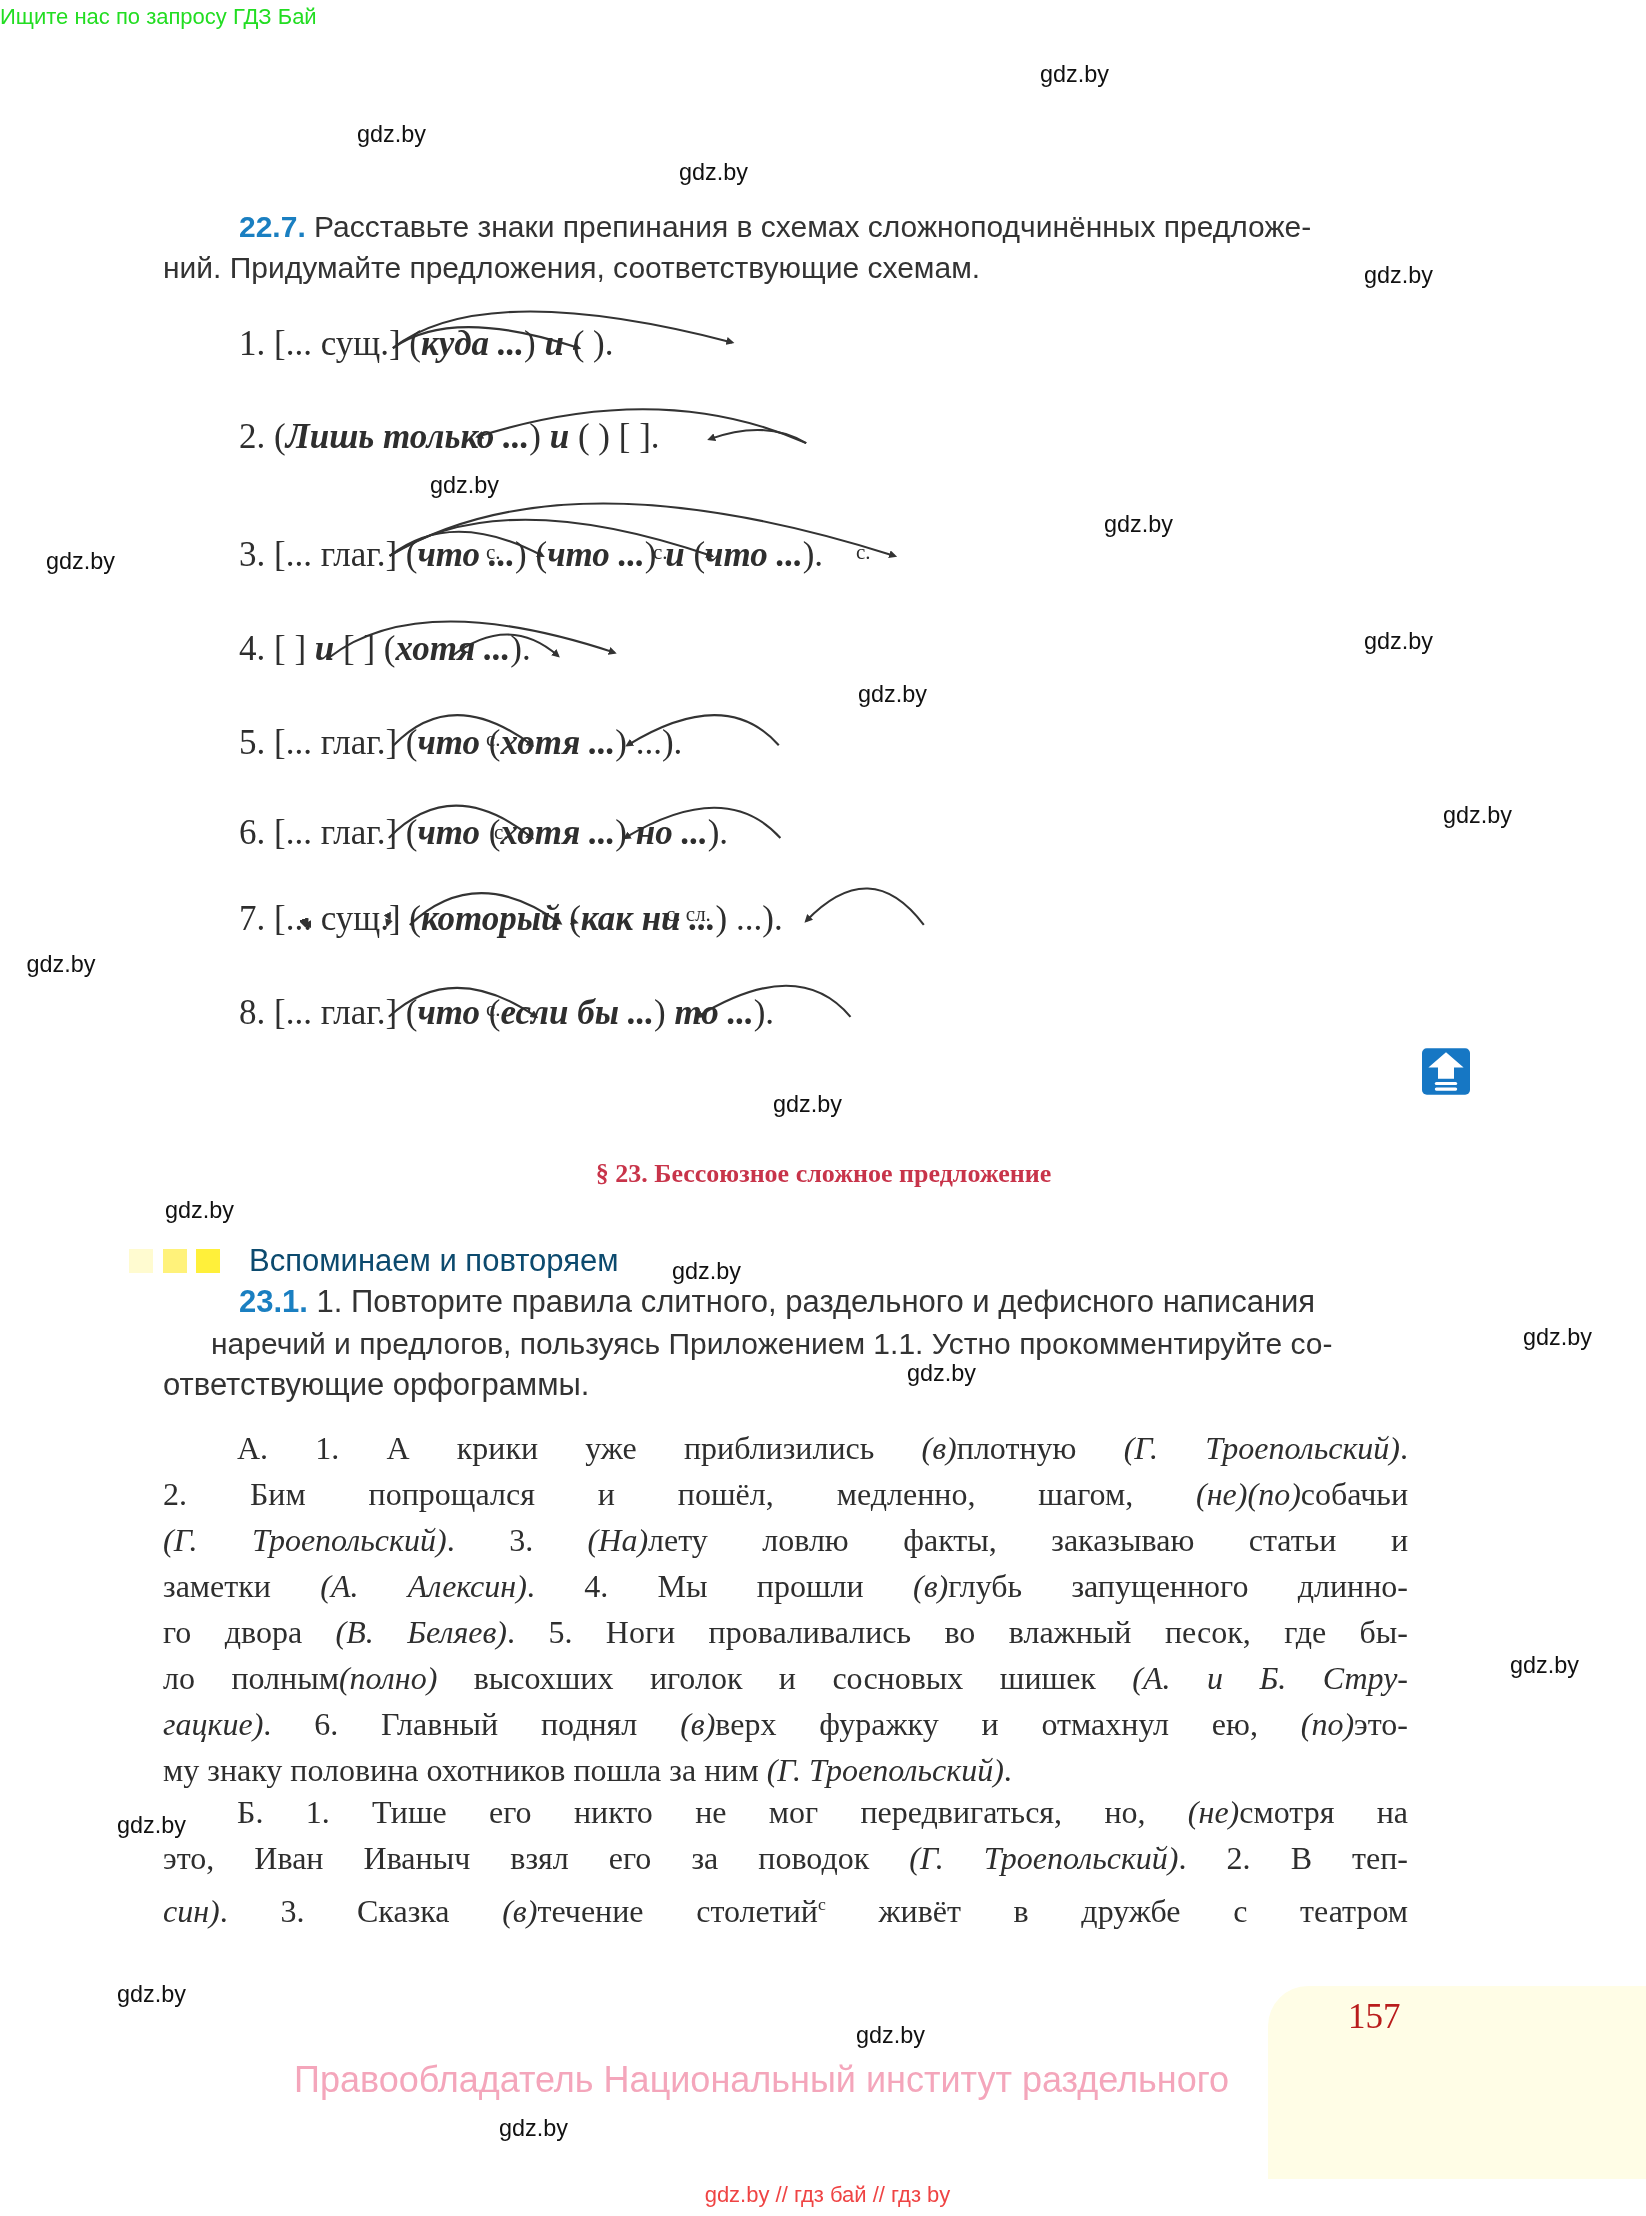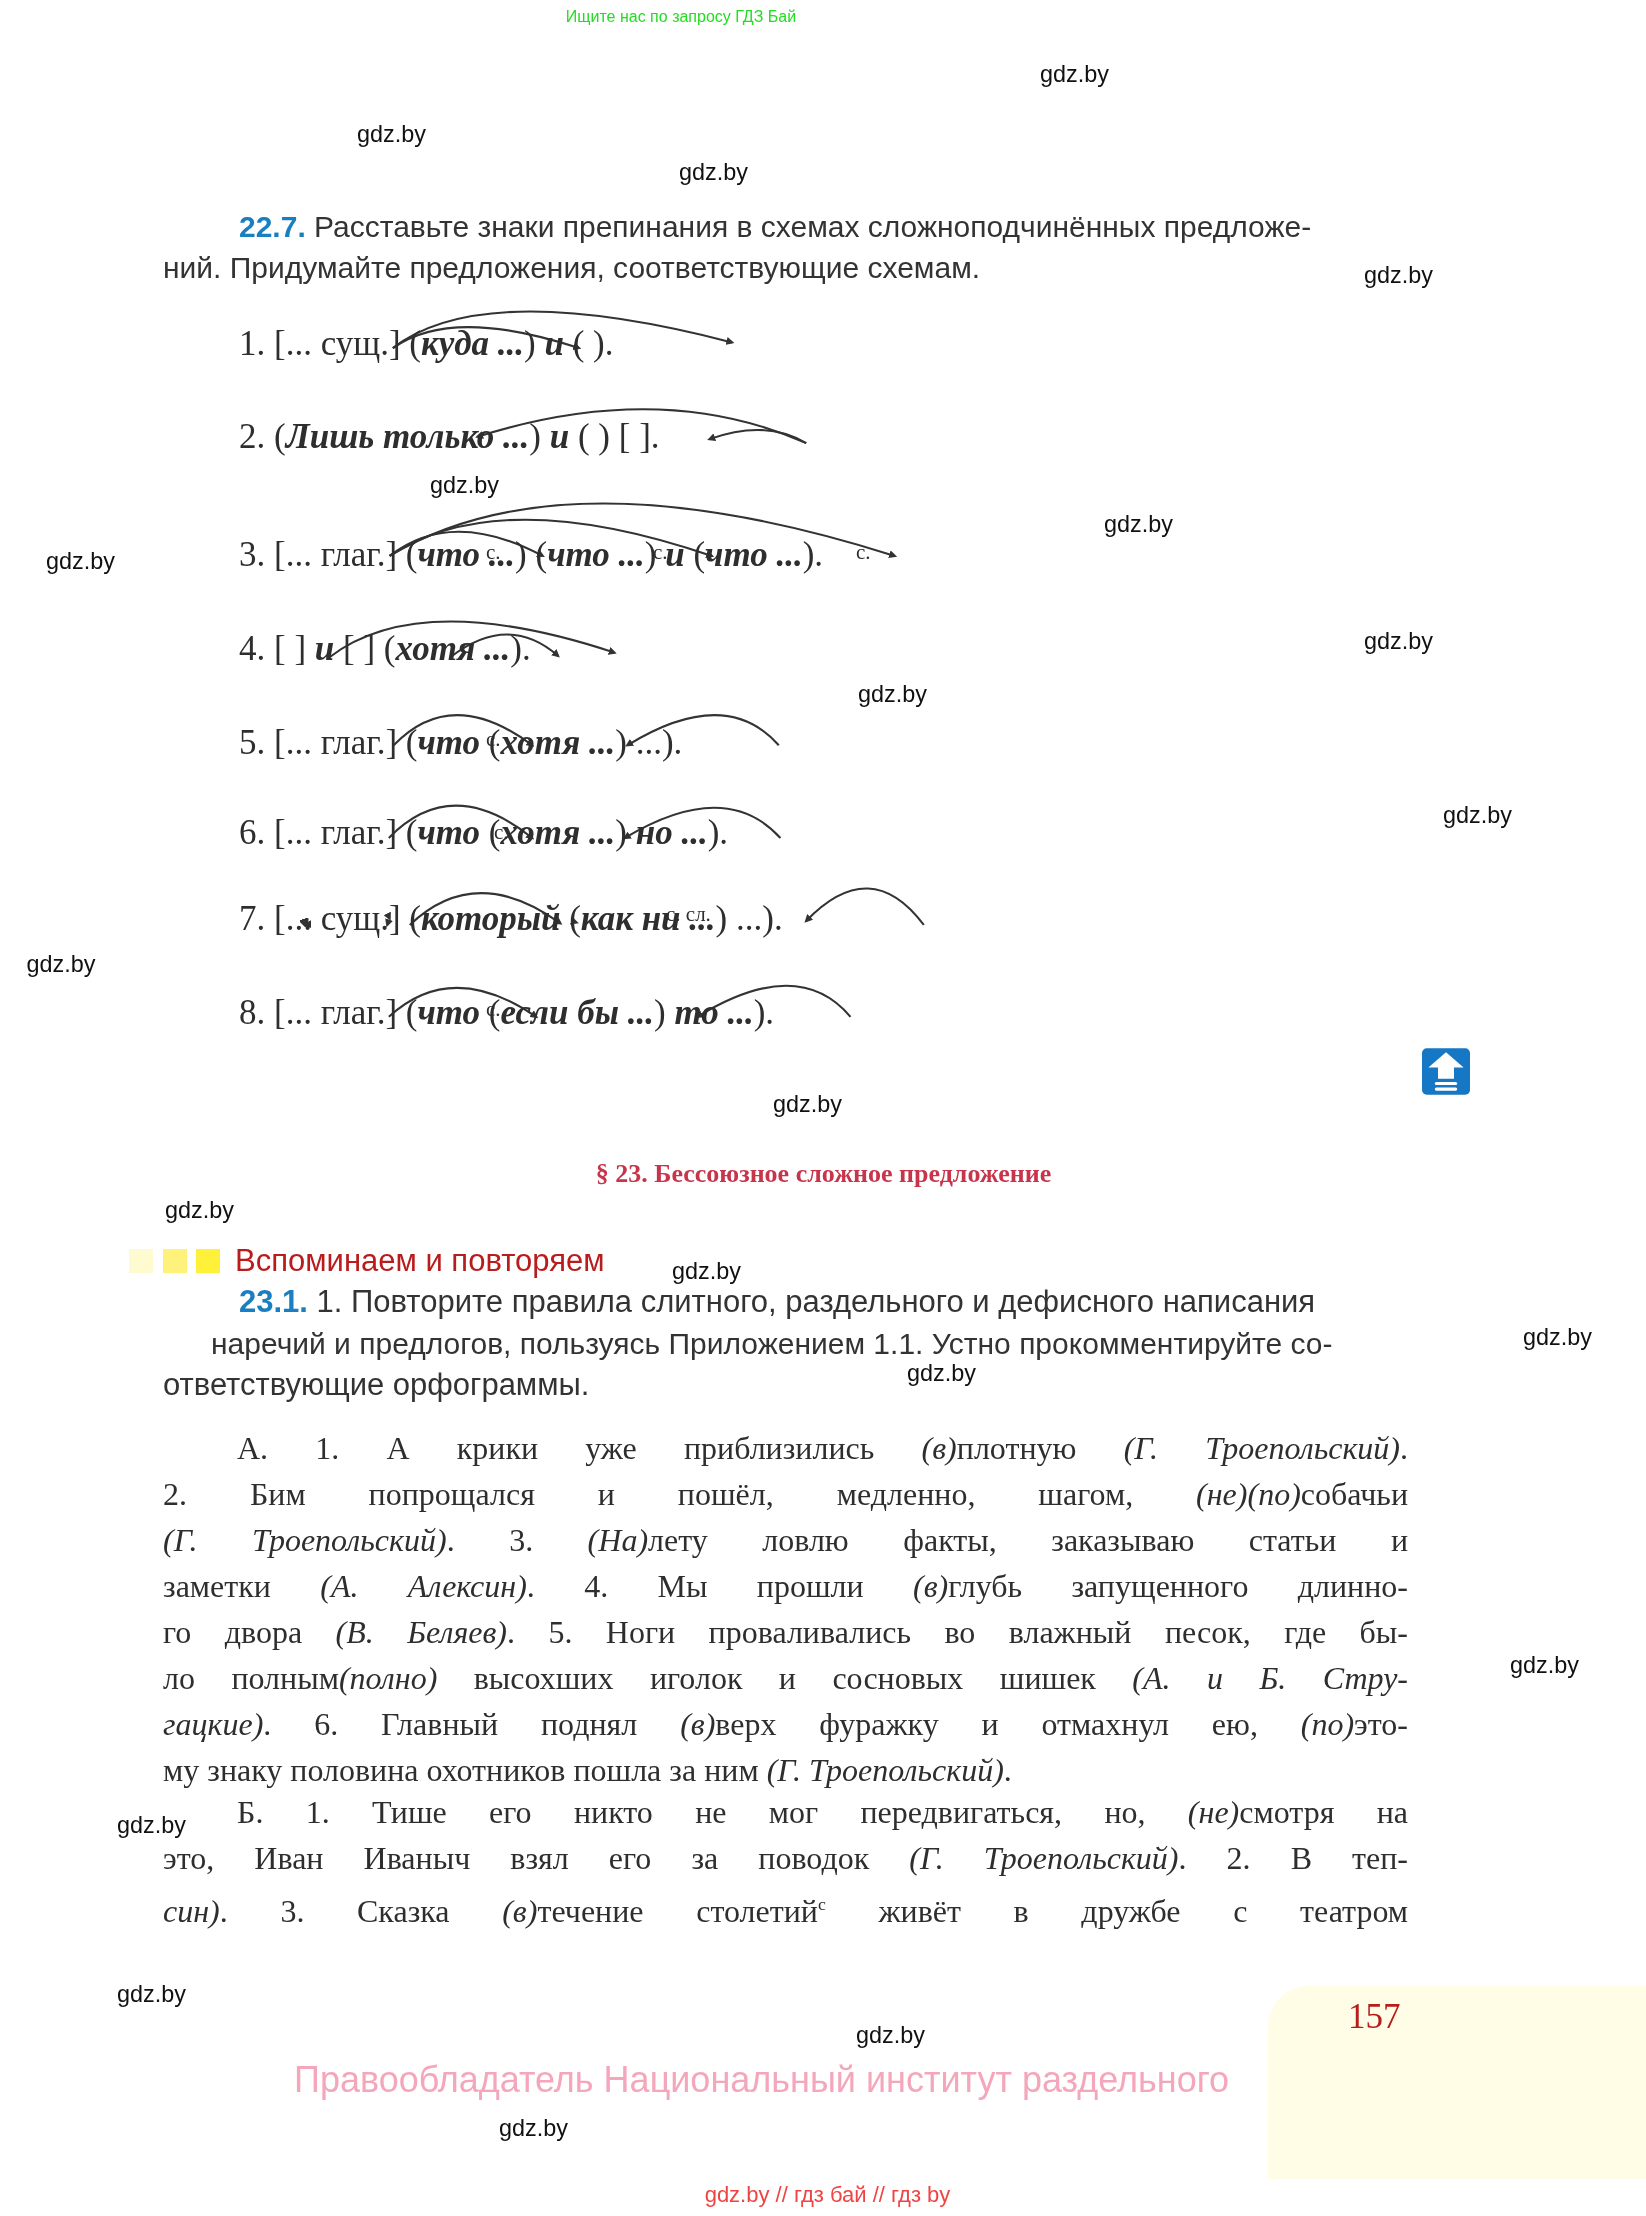--- a/index.html
+++ b/index.html
@@ -7,23 +7,23 @@
     width: 1647px; height: 2216px; position: relative; overflow: hidden;
     background: #ffffff;
     font-family: "Liberation Serif", "DejaVu Serif", serif;
     color: #2b2b2b;
   }
   .wm {
     position: absolute; font-family: "Liberation Sans", "DejaVu Sans", sans-serif;
     font-size: 23.4px; color: #111; white-space: nowrap; line-height: 1;
   }
   .top-banner {
-    position: absolute; top: 4.8px; left: 0; width: 1362px; text-align: center;
+    position: absolute; top: 4.8px; left: 0; width: 1362px; text-align: left;
     font-family: "Liberation Sans", "DejaVu Sans", sans-serif;
-    font-size: 16px; color: #22dd22; line-height: 24px;
+    font-size: 22px; color: #22dd22; line-height: 24px;
   }
   .task {
     position: absolute; font-family: "Liberation Sans", "DejaVu Sans", sans-serif;
     font-size: 30px; color: #333; line-height: 42px; white-space: nowrap;
   }
   .task .num { color: #1a7fc1; font-weight: bold; }
   .scheme {
     position: absolute; left: 239px; font-size: 35px; line-height: 40px;
     white-space: nowrap; color: #2e2e2e;
   }
@@ -36,21 +36,21 @@
   .section-title {
     position: absolute; top: 1151px; left: 0; width: 1647px; text-align: center;
     font-size: 26px; font-weight: bold; color: #c8344a; line-height: 45px;
   }
   .rubric {
     position: absolute; top: 1241px; left: 129px; height: 40px; display: flex; align-items: center;
   }
   .sq { width: 24px; height: 24px; margin-right: 9.7px; }
   .rubric-label {
     font-family: "Liberation Sans", "DejaVu Sans", sans-serif; font-size: 31px;
-    color: #b91c1c; margin-left: 5px; white-space: nowrap;
+    color: #0c4a6e; margin-left: 19px; white-space: nowrap;
   }
   .para {
     position: absolute; left: 163px; width: 1245px; font-size: 32px; line-height: 46px;
     text-align: justify; color: #2e2e2e;
   }
   .para .line { display: block; height: 46px; white-space: nowrap; text-align-last: justify; text-align: justify; }
   .para .line.last { text-align-last: left; }
   .para i { font-style: italic; }
   .corner {
     position: absolute; left: 1268px; top: 1986px; width: 379px; height: 193px;

